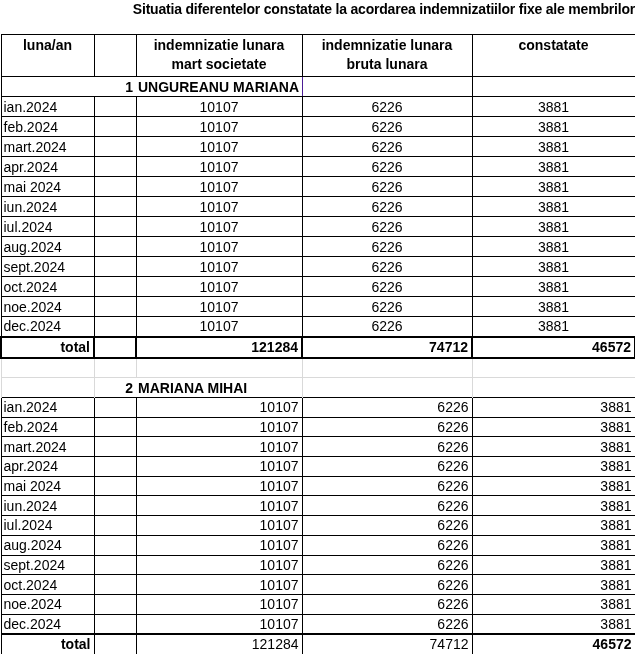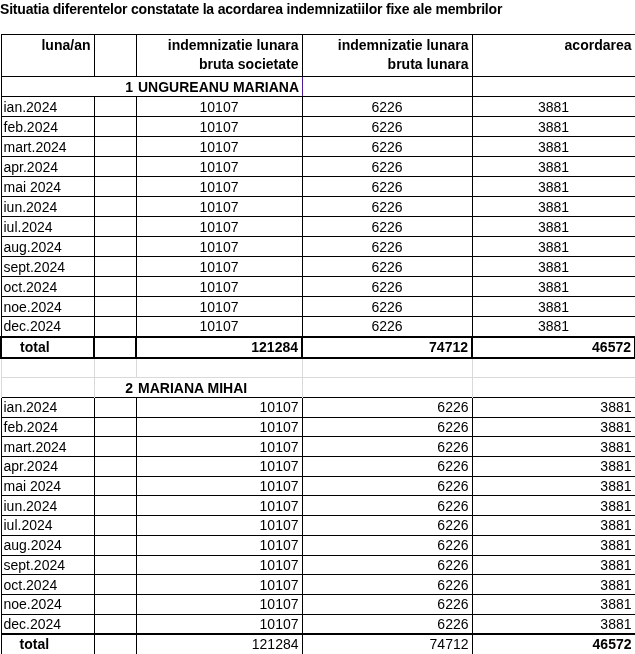--- a/index.html
+++ b/index.html
@@ -5,21 +5,21 @@
   html, body {
     margin: 0; padding: 0;
     width: 635px; height: 654px;
     background: #ffffff;
     color: #000000;
     font-family: "Liberation Sans", sans-serif;
     overflow: hidden;
   }
   .title-block { height: 33px; padding-top: 1px; }
   .title-line {
-    text-align: left;
+    text-align: right;
     font-weight: bold;
     font-size: 14px;
     line-height: 16px;
     white-space: pre-wrap;
     letter-spacing: -0.2px;
   }
   table {
     border-collapse: collapse;
     table-layout: fixed;
     width: 634px;
@@ -28,21 +28,21 @@
     font-size: 14px;
     padding: 0 3px;
     overflow: hidden;
     white-space: nowrap;
     vertical-align: middle;
   }
   
   .hrow td {
     border: 1px solid #000;
     font-weight: bold;
-    text-align: right;
+    text-align: center;
     vertical-align: top;
     line-height: 19px;
     padding-top: 1px;
   }
   
   .drow td { border: 1px solid #000; }
   .month { text-align: left; padding-left: 2px; }
   .center { text-align: center; }
   .right  { text-align: right; }
   .bold   { font-weight: bold; }
@@ -56,21 +56,21 @@
   .sec-black .sc4 { border-right: 1px solid #000; }
   .sec-gray td { border-top: none; border-bottom: none; }
   .sec-gray .sc0 { border-left: 1px solid #d9d9d9; border-right: 1px solid #d9d9d9; }
   .sec-gray .sc2 { border-right: 1px solid #d9d9d9; }
   .sec-gray .sc3 { border-right: 1px solid #d9d9d9; }
   .sec-gray .sc4 { border-right: 1px solid #d9d9d9; }
   
   .sep-row td { border: 1px solid #d9d9d9; }
   
   .total td { border-top: 2px solid #000; border-bottom: 2px solid #000; }
-  .total .tlabel { text-align: left; padding-left: 18px; }
+  .total .tlabel { text-align: right; padding-left: 2px; }
   .total1 td { border-left: 2px solid #000; border-right: 2px solid #000; }
   .total2 td { border-left: 1px solid #000; border-right: 1px solid #000; }
 </style>
 </head>
 <body>
 
 <div class="title-block">
   <div class="title-line">Situatia diferentelor constatate la acordarea indemnizatiilor fixe ale membrilor</div>
 </div>
 
@@ -81,27 +81,27 @@
     <col style="width:166px">
     <col style="width:170px">
     <col style="width:163px">
   </colgroup>
   <thead>
     <tr class="hrow" style="height:42px">
       <td>luna/an</td>
       <td></td>
       <td>
         <div>indemnizatie lunara</div>
-        <div>bruta societate</div>
+        <div>mart societate</div>
       </td>
       <td>
         <div>indemnizatie lunara</div>
         <div>bruta lunara</div>
       </td>
-      <td>acordarea</td>
+      <td>constatate</td>
     </tr>
   </thead>
   <tbody>
       <tr class="secrow sec-black" style="height: 20px;">
         <td class="sc0"></td>
         <td class="sc1">1</td>
         <td class="sc2">UNGUREANU MARIANA</td>
         <td class="sc3"></td>
         <td class="sc4"></td>
       </tr>

